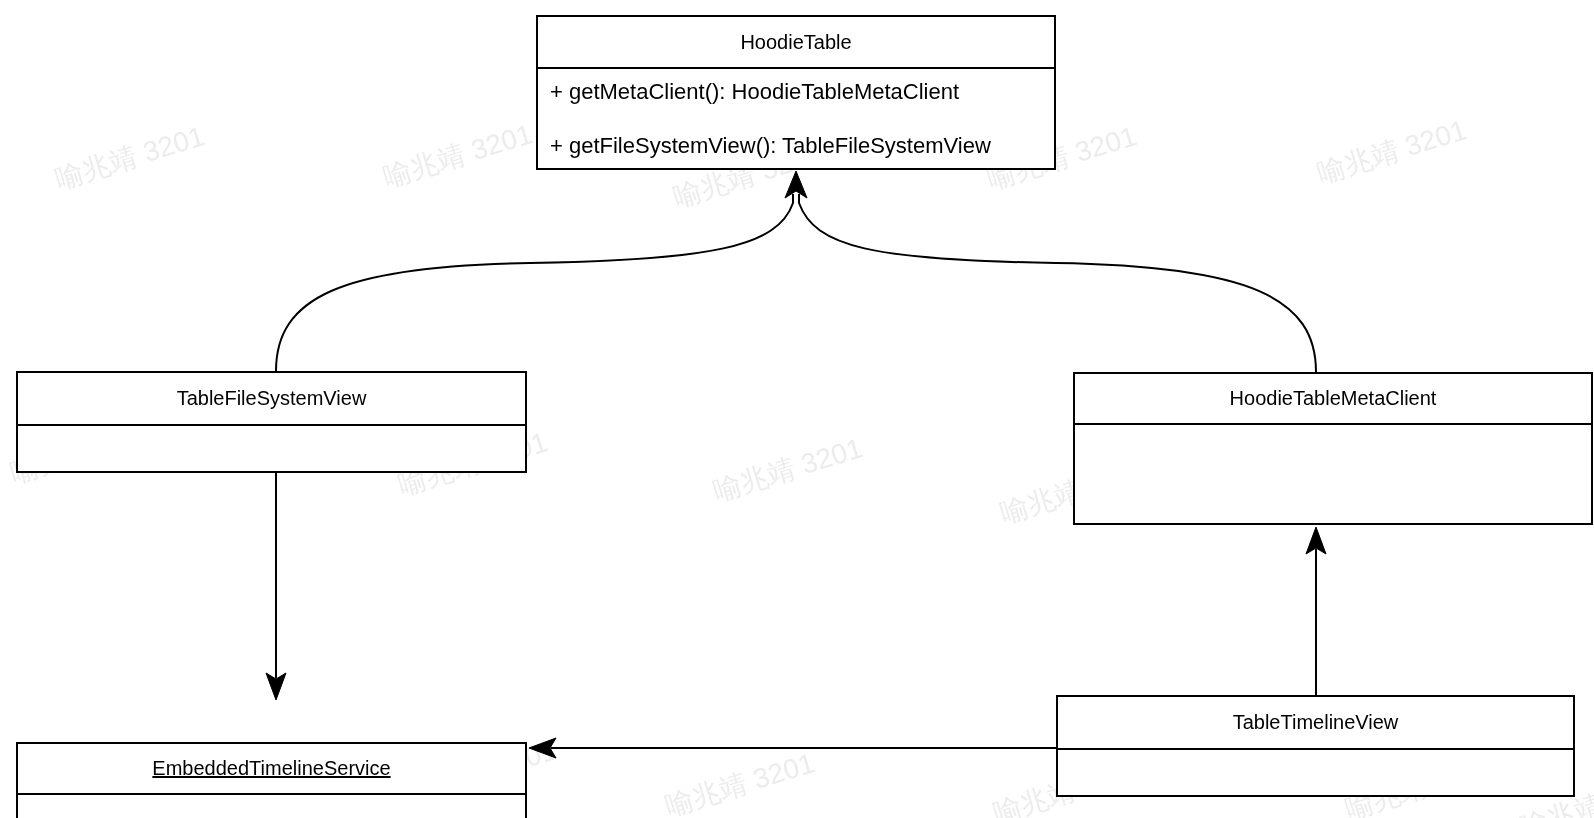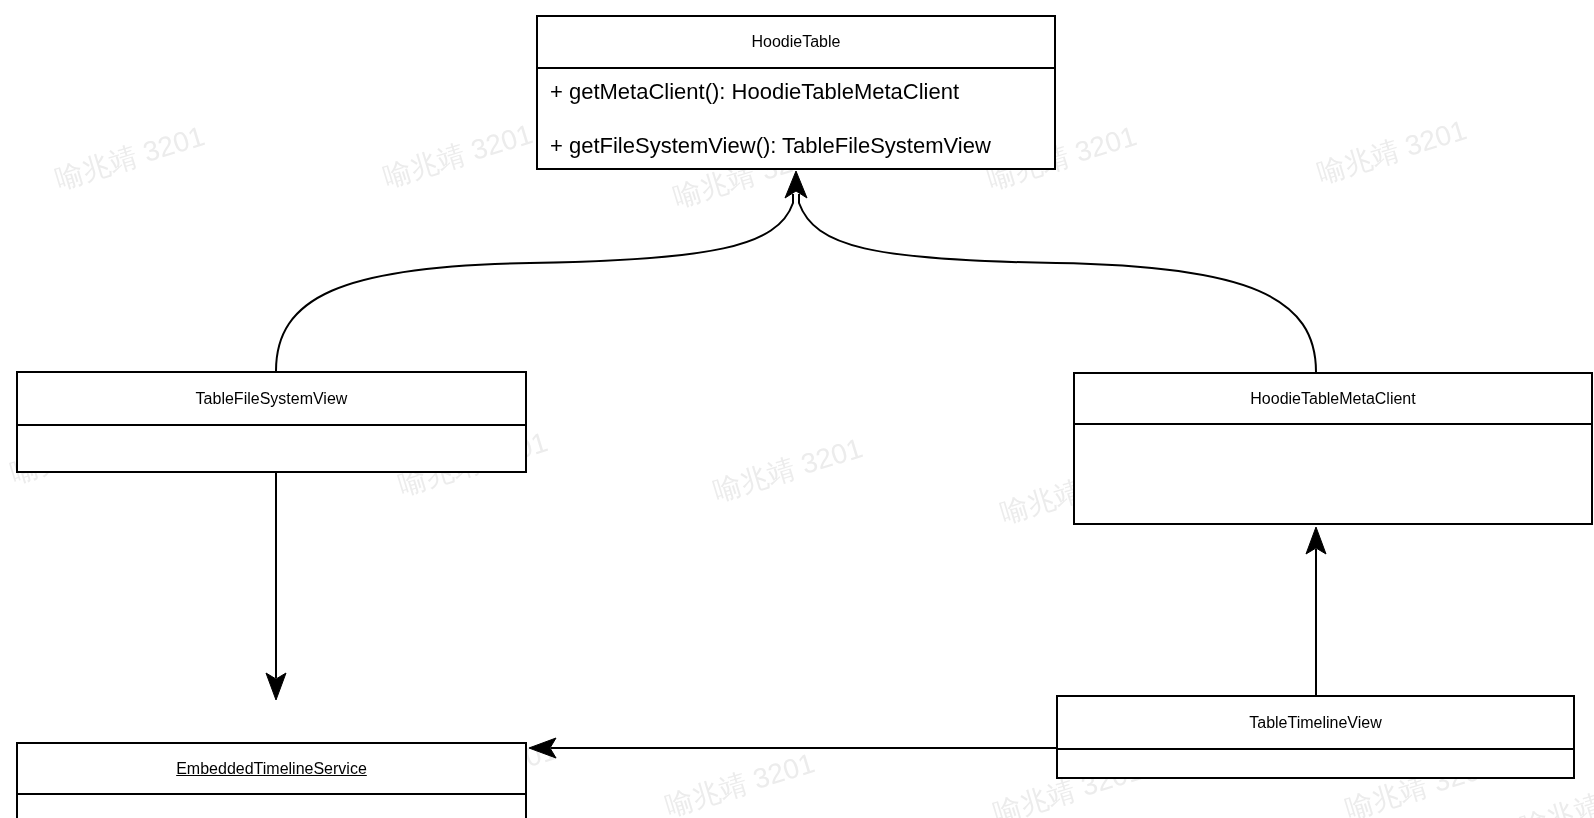--- a/index.html
+++ b/index.html
@@ -56,21 +56,21 @@
     box-sizing: border-box;
     display: flex;
     flex-direction: column;
   }
   .uml-title {
     border-bottom: 2px solid #000000;
     box-sizing: border-box;
     display: flex;
     align-items: center;
     justify-content: center;
-    font-size: 16px;
+    font-size: 20px;
     color: #000000;
     flex: 0 0 auto;
   }
   .uml-methods {
     flex: 1 1 auto;
     display: flex;
     flex-direction: column;
     justify-content: center;
     gap: 28px;
     padding-left: 12px;
@@ -138,18 +138,18 @@
 
   <div class="uml-class" style="left:1073px; top:372px; width:520px; height:153px;">
     <div class="uml-title" style="height:51px;">HoodieTableMetaClient</div>
   </div>
 
   <div class="uml-class" style="left:16px; top:742px; width:511px; height:91px;text-decoration:underline;">
     <div class="uml-title" style="height:51px;">EmbeddedTimelineService</div>
     <div class="uml-empty"></div>
   </div>
 
-  <div class="uml-class" style="left:1056px; top:695px; width:519px; height:84px;">
+  <div class="uml-class" style="left:1056px; top:695px; width:519px; height:102px;">
     <div class="uml-title" style="height:53px;">TableTimelineView</div>
     <div class="uml-empty"></div>
   </div>
 
 </div>
 
 </body></html>

